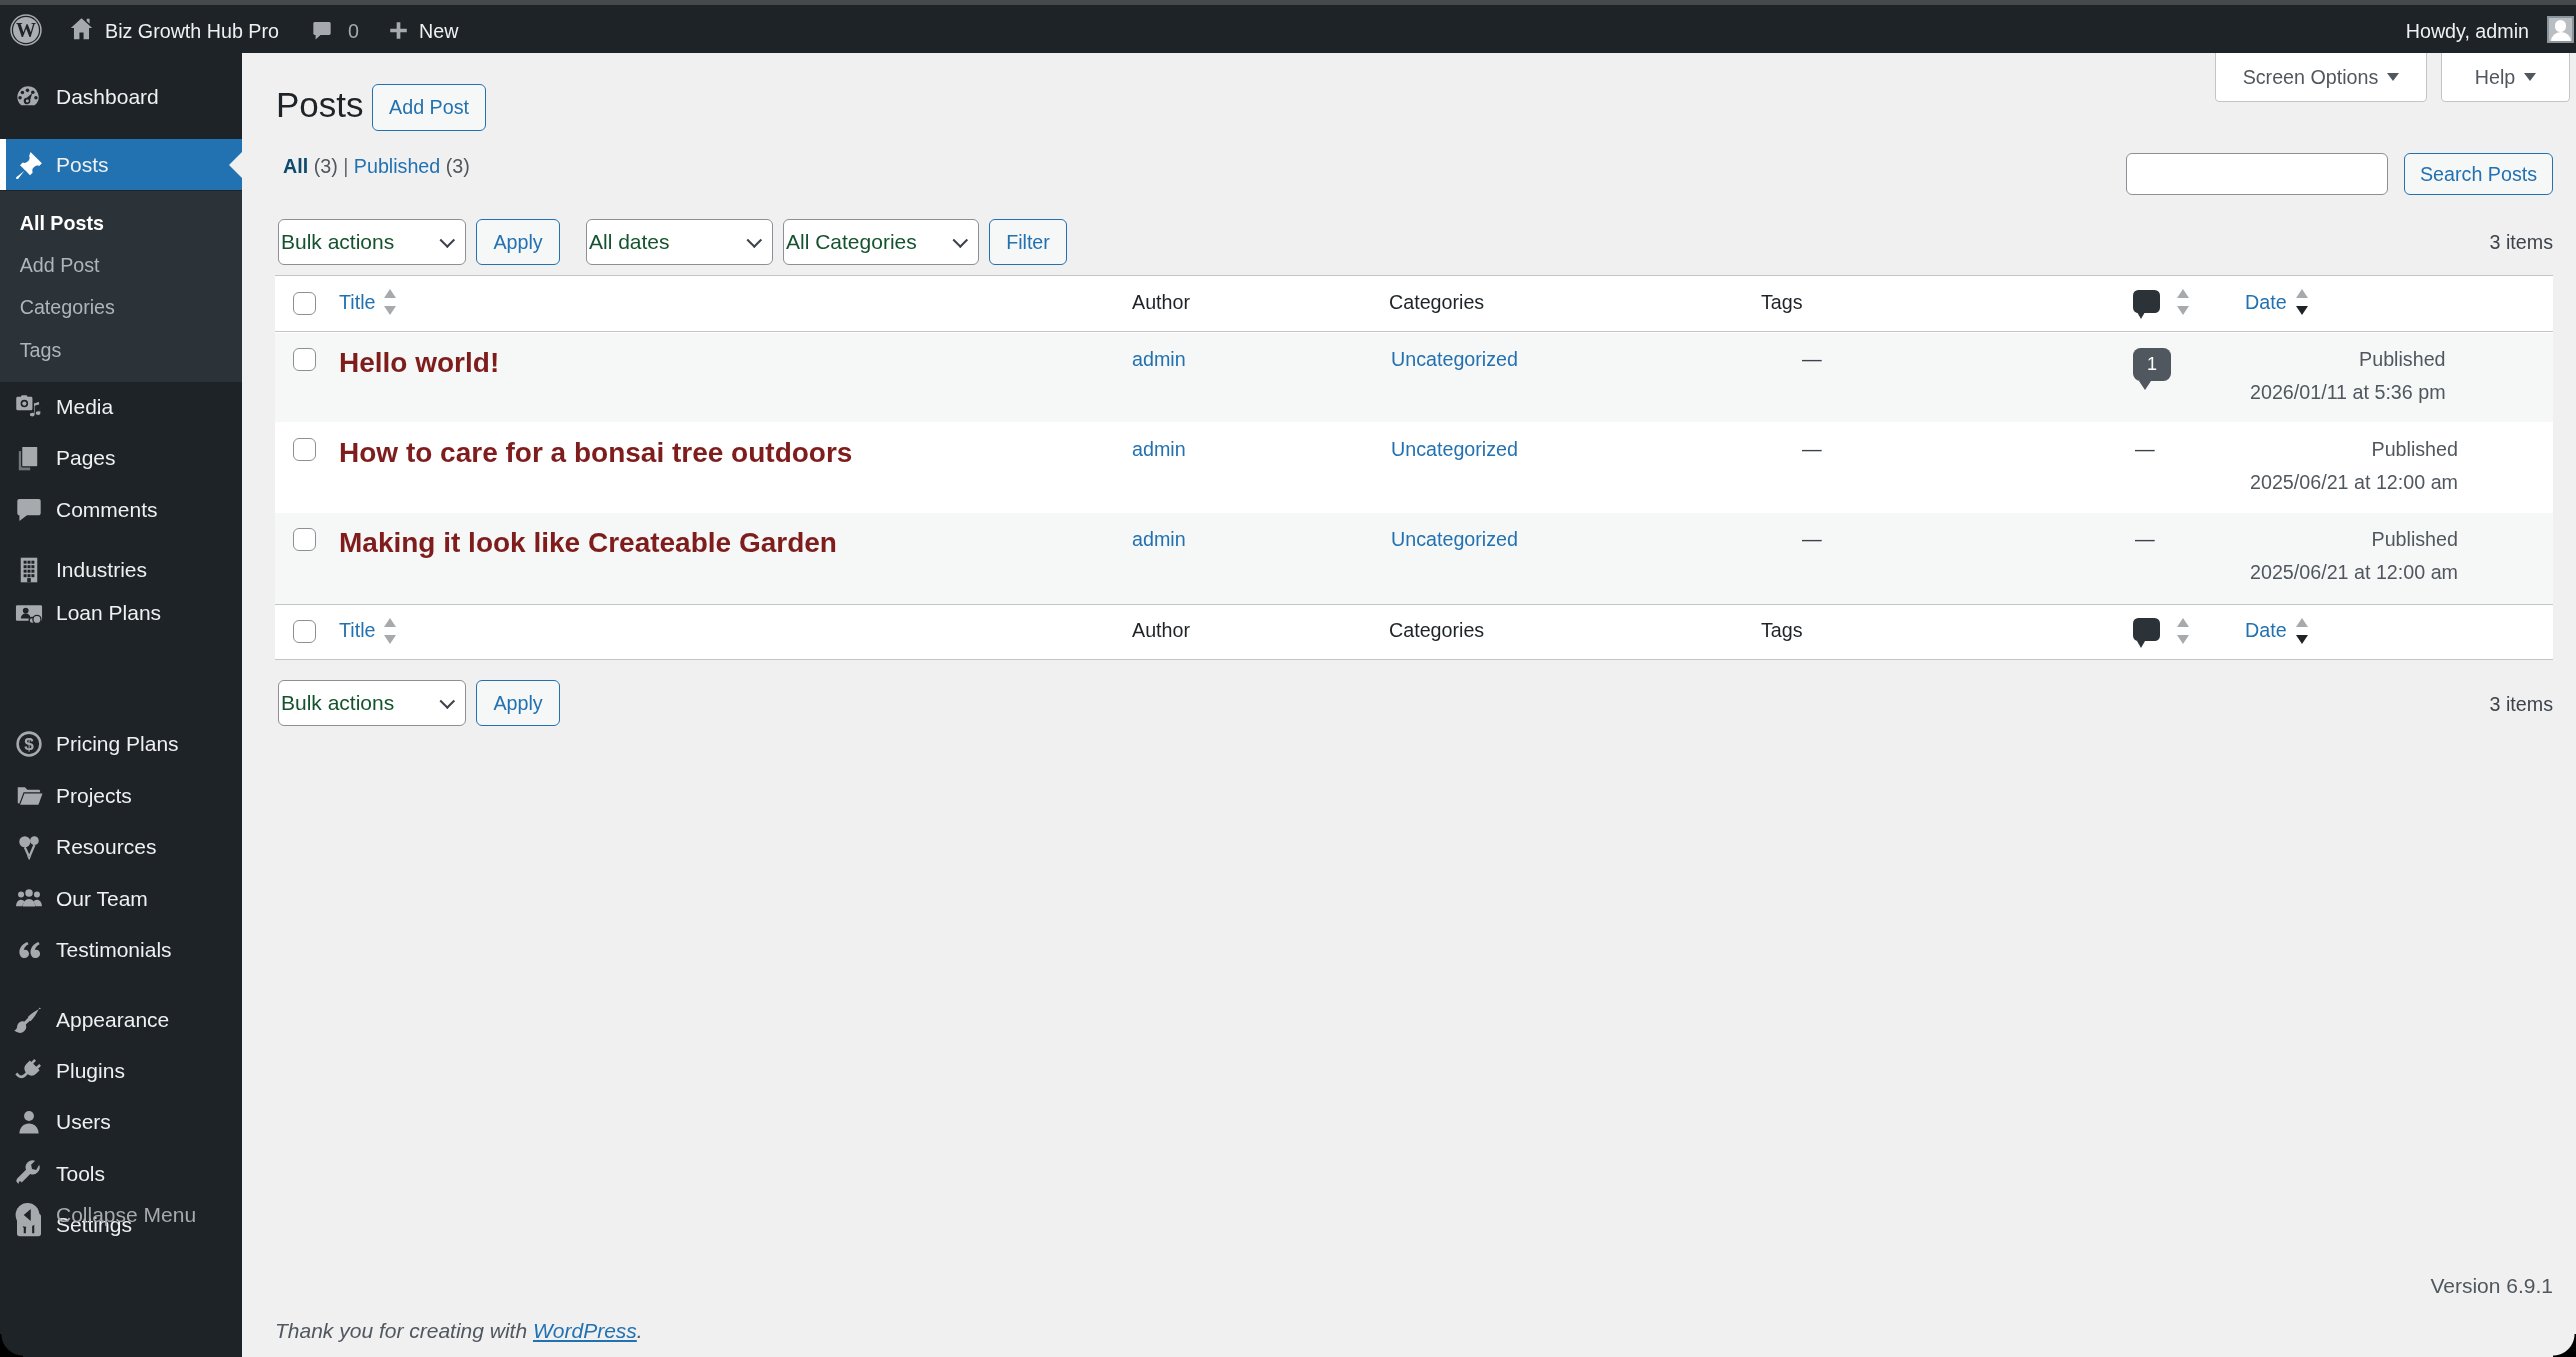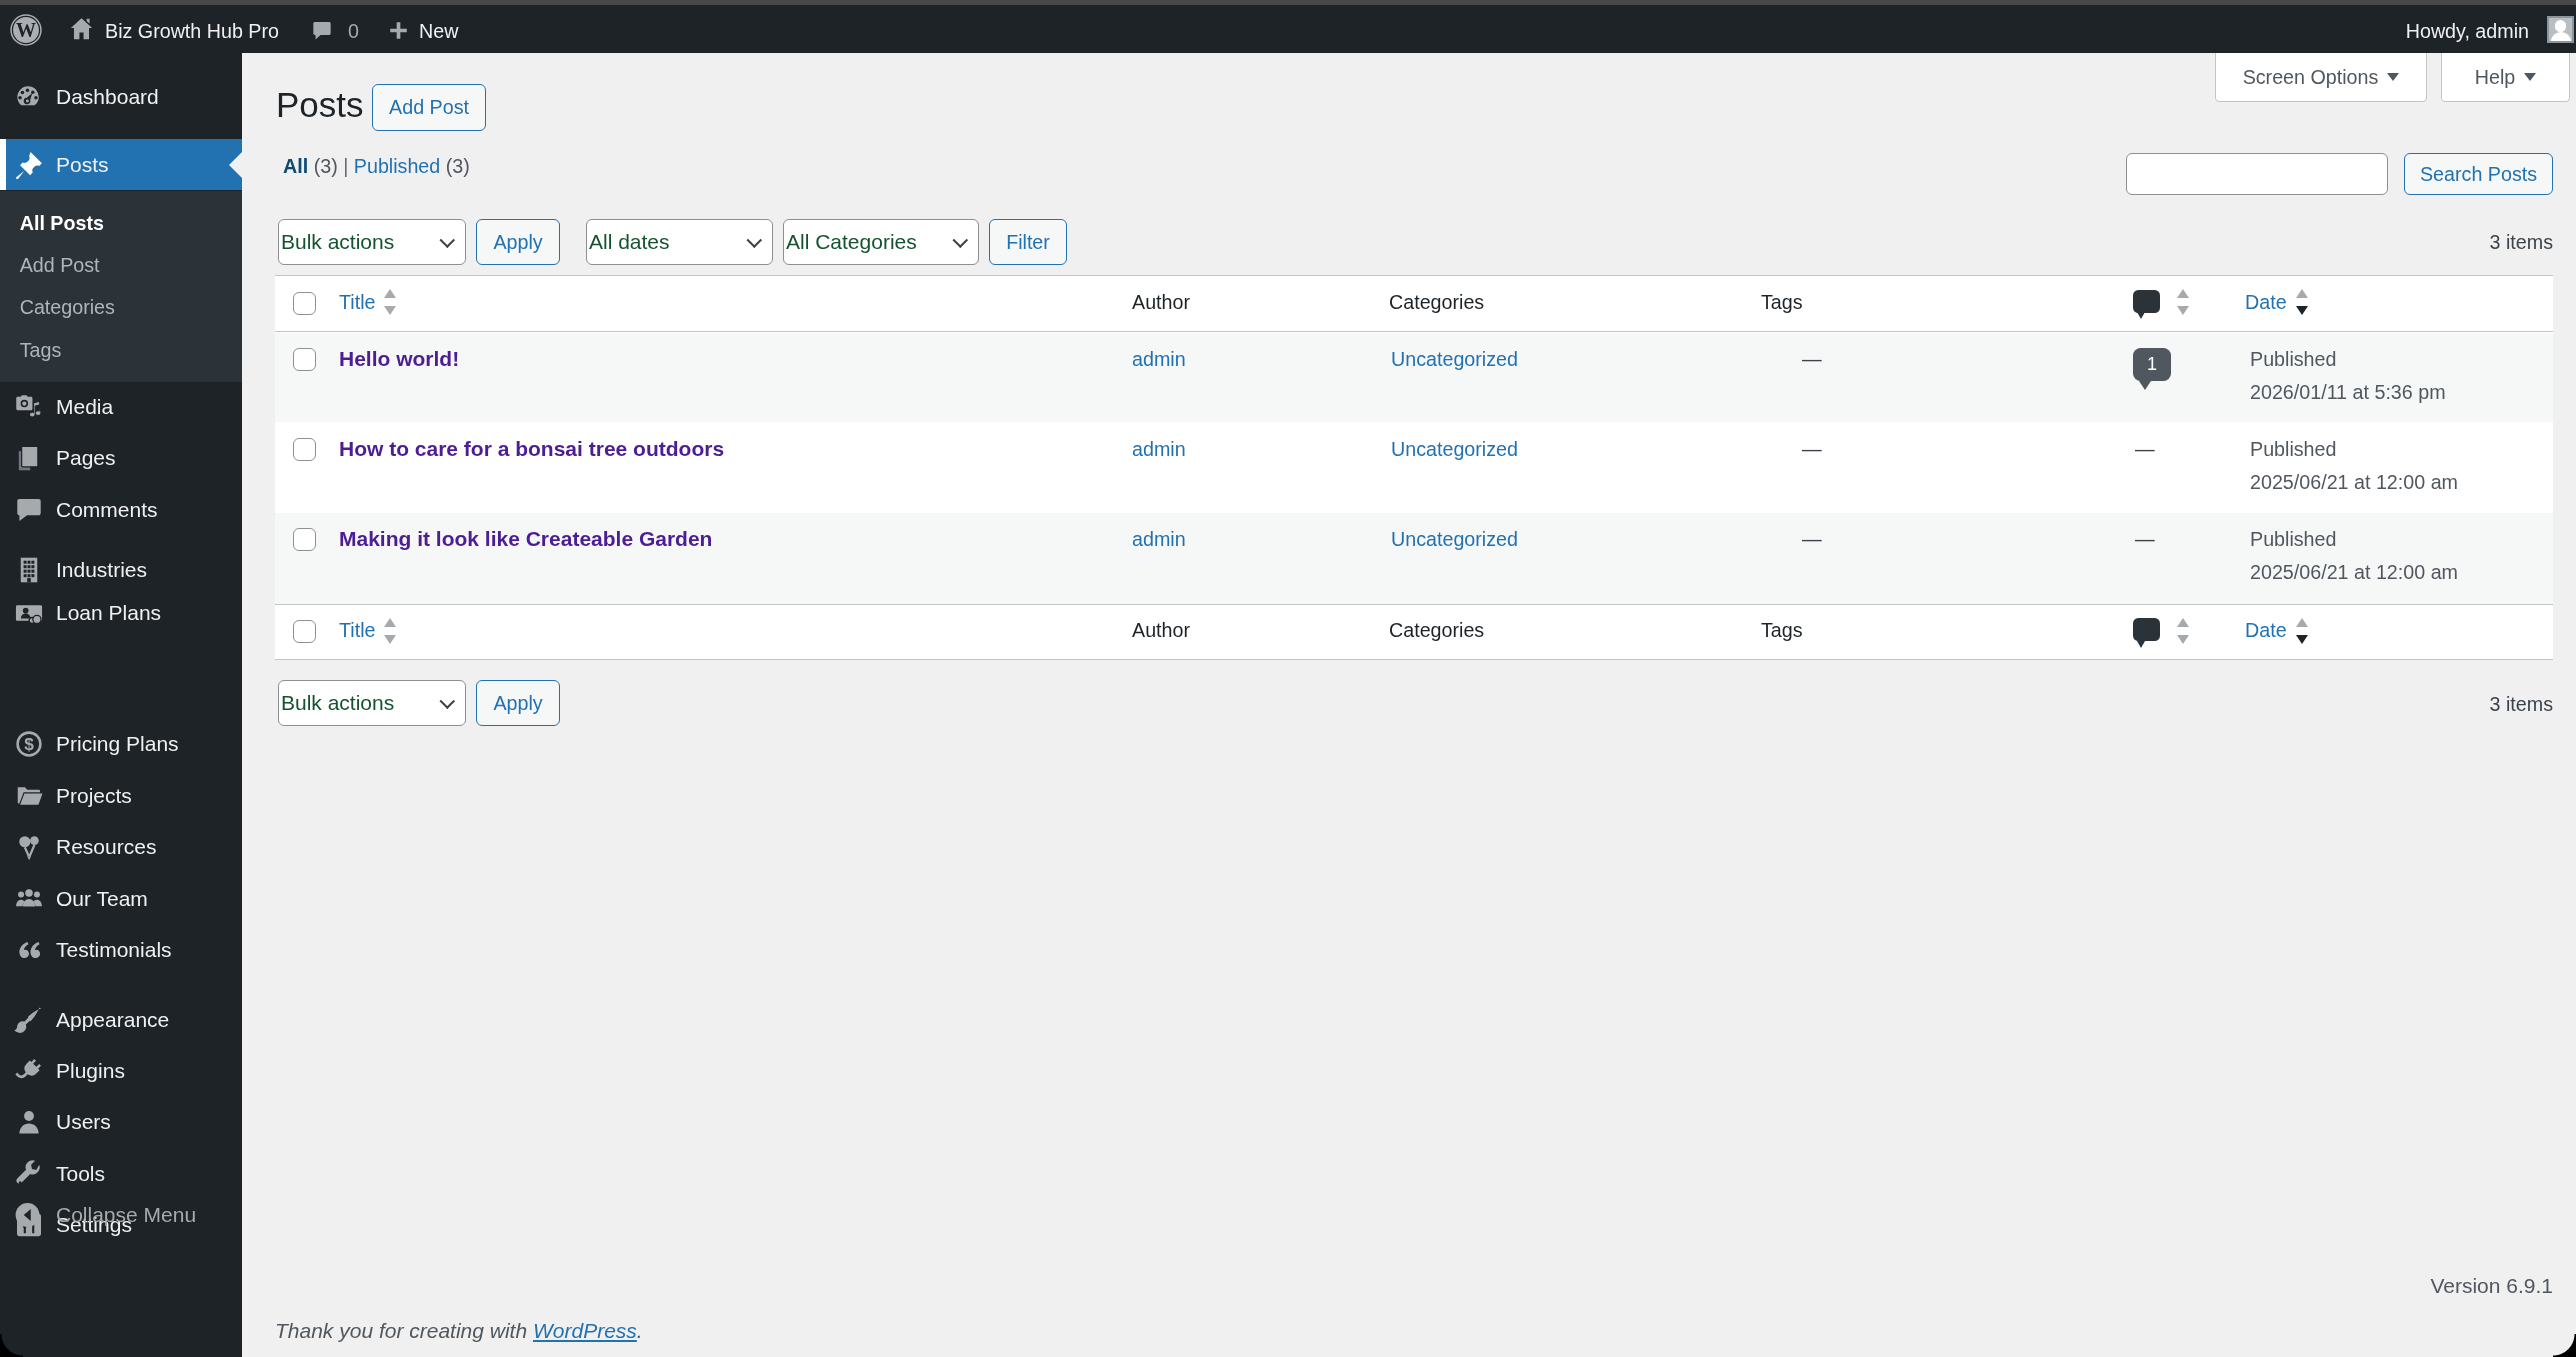--- a/index.html
+++ b/index.html
@@ -29,34 +29,34 @@
 
 .tab { position:absolute; top:53px; height:49px; background:#fff; border:1.5px solid #c3c4c7; border-top:none; border-radius:0 0 4.5px 4.5px; color:#50575e; font-size:19.7px; display:flex; align-items:center; justify-content:center; gap:9px; }
 .caret-down { width:0; height:0; border-left:6px solid transparent; border-right:6px solid transparent; border-top:8.3px solid #50575e; display:inline-block; }
 .btn { position:absolute; background:#f6f7f7; border:1.5px solid #2271b1; border-radius:6px; color:#2271b1; font-size:19.7px; display:flex; align-items:center; justify-content:center; }
 .select { position:absolute; background:#fff; border:1.5px solid #8c8f94; border-radius:6px; color:#14532d; font-size:21px; display:flex; align-items:center; padding-left:2px; }
 .select .chev { position:absolute; right:12px; top:50%; width:10.6px; height:10.6px; border-right:2.3px solid #3c434a; border-bottom:2.3px solid #3c434a; transform:translateY(-70%) rotate(45deg); }
 .link { color:#2271b1; text-decoration:none; }
 
 
 #tbl { left:275px; top:275px; width:2278px; height:385px; background:#fff; border-top:1.5px solid #c3c4c7; border-bottom:1.5px solid #c3c4c7; }
-.trow { position:absolute; left:0; width:2278px; }
+.trow { position:absolute; left:0; width:2278px;text-align:right; }
 .cb { position:absolute; left:18px; width:23px; height:23px; border:1.5px solid #8c8f94; border-radius:6px; background:#fff; }
 .sortpair { display:inline-block; position:relative; width:12px; height:26px; vertical-align:middle; margin-left:9px; margin-top:-3px; }
 .sortpair .u { position:absolute; left:0; top:0; width:0; height:0; border-left:6px solid transparent; border-right:6px solid transparent; border-bottom:9.8px solid #a7aaad; }
 .sortpair .d { position:absolute; left:0; bottom:0; width:0; height:0; border-left:6px solid transparent; border-right:6px solid transparent; border-top:9.8px solid #a7aaad; }
 .sortpair.desc .d { border-top-color:#1d2327; }
 .hcell { position:absolute; font-size:19.7px; color:#1d2327; white-space:nowrap; }
 .bubble { position:relative; display:inline-block; width:27px; height:23px; background:#2c3338; border-radius:5.3px; }
 .bubble:after { content:""; position:absolute; left:3.8px; bottom:-6.8px; width:0; height:0; border-left:4.5px solid transparent; border-right:4.5px solid transparent; border-top:7.6px solid #2c3338; }
 .cbadge { position:relative; width:38px; height:33px; background:#50575e; border-radius:7.6px; color:#fff; font-size:18px; display:flex; align-items:center; justify-content:center; }
 .cbadge:after { content:""; position:absolute; left:6px; bottom:-9px; width:0; height:0; border-left:6px solid transparent; border-right:6px solid transparent; border-top:9.8px solid #50575e; }
 .cell { position:absolute; font-size:19.7px; white-space:nowrap; }
 .dash { color:#3c434a; }
-.titlelink { font-size:21px; font-weight:bold; color:#4c1d95; }
+.titlelink { font-size:28px; font-weight:bold; color:#7f1d1d; }
 .datecol { color:#50575e; line-height:33px; }
 </style>
 </head>
 <body>
 <div id="page">
   <div id="topstrip" class="abs"></div>
   <div id="adminbar" class="abs"></div>
   <div id="sidebar" class="abs"></div>
   <div id="content" class="abs"></div>
 

